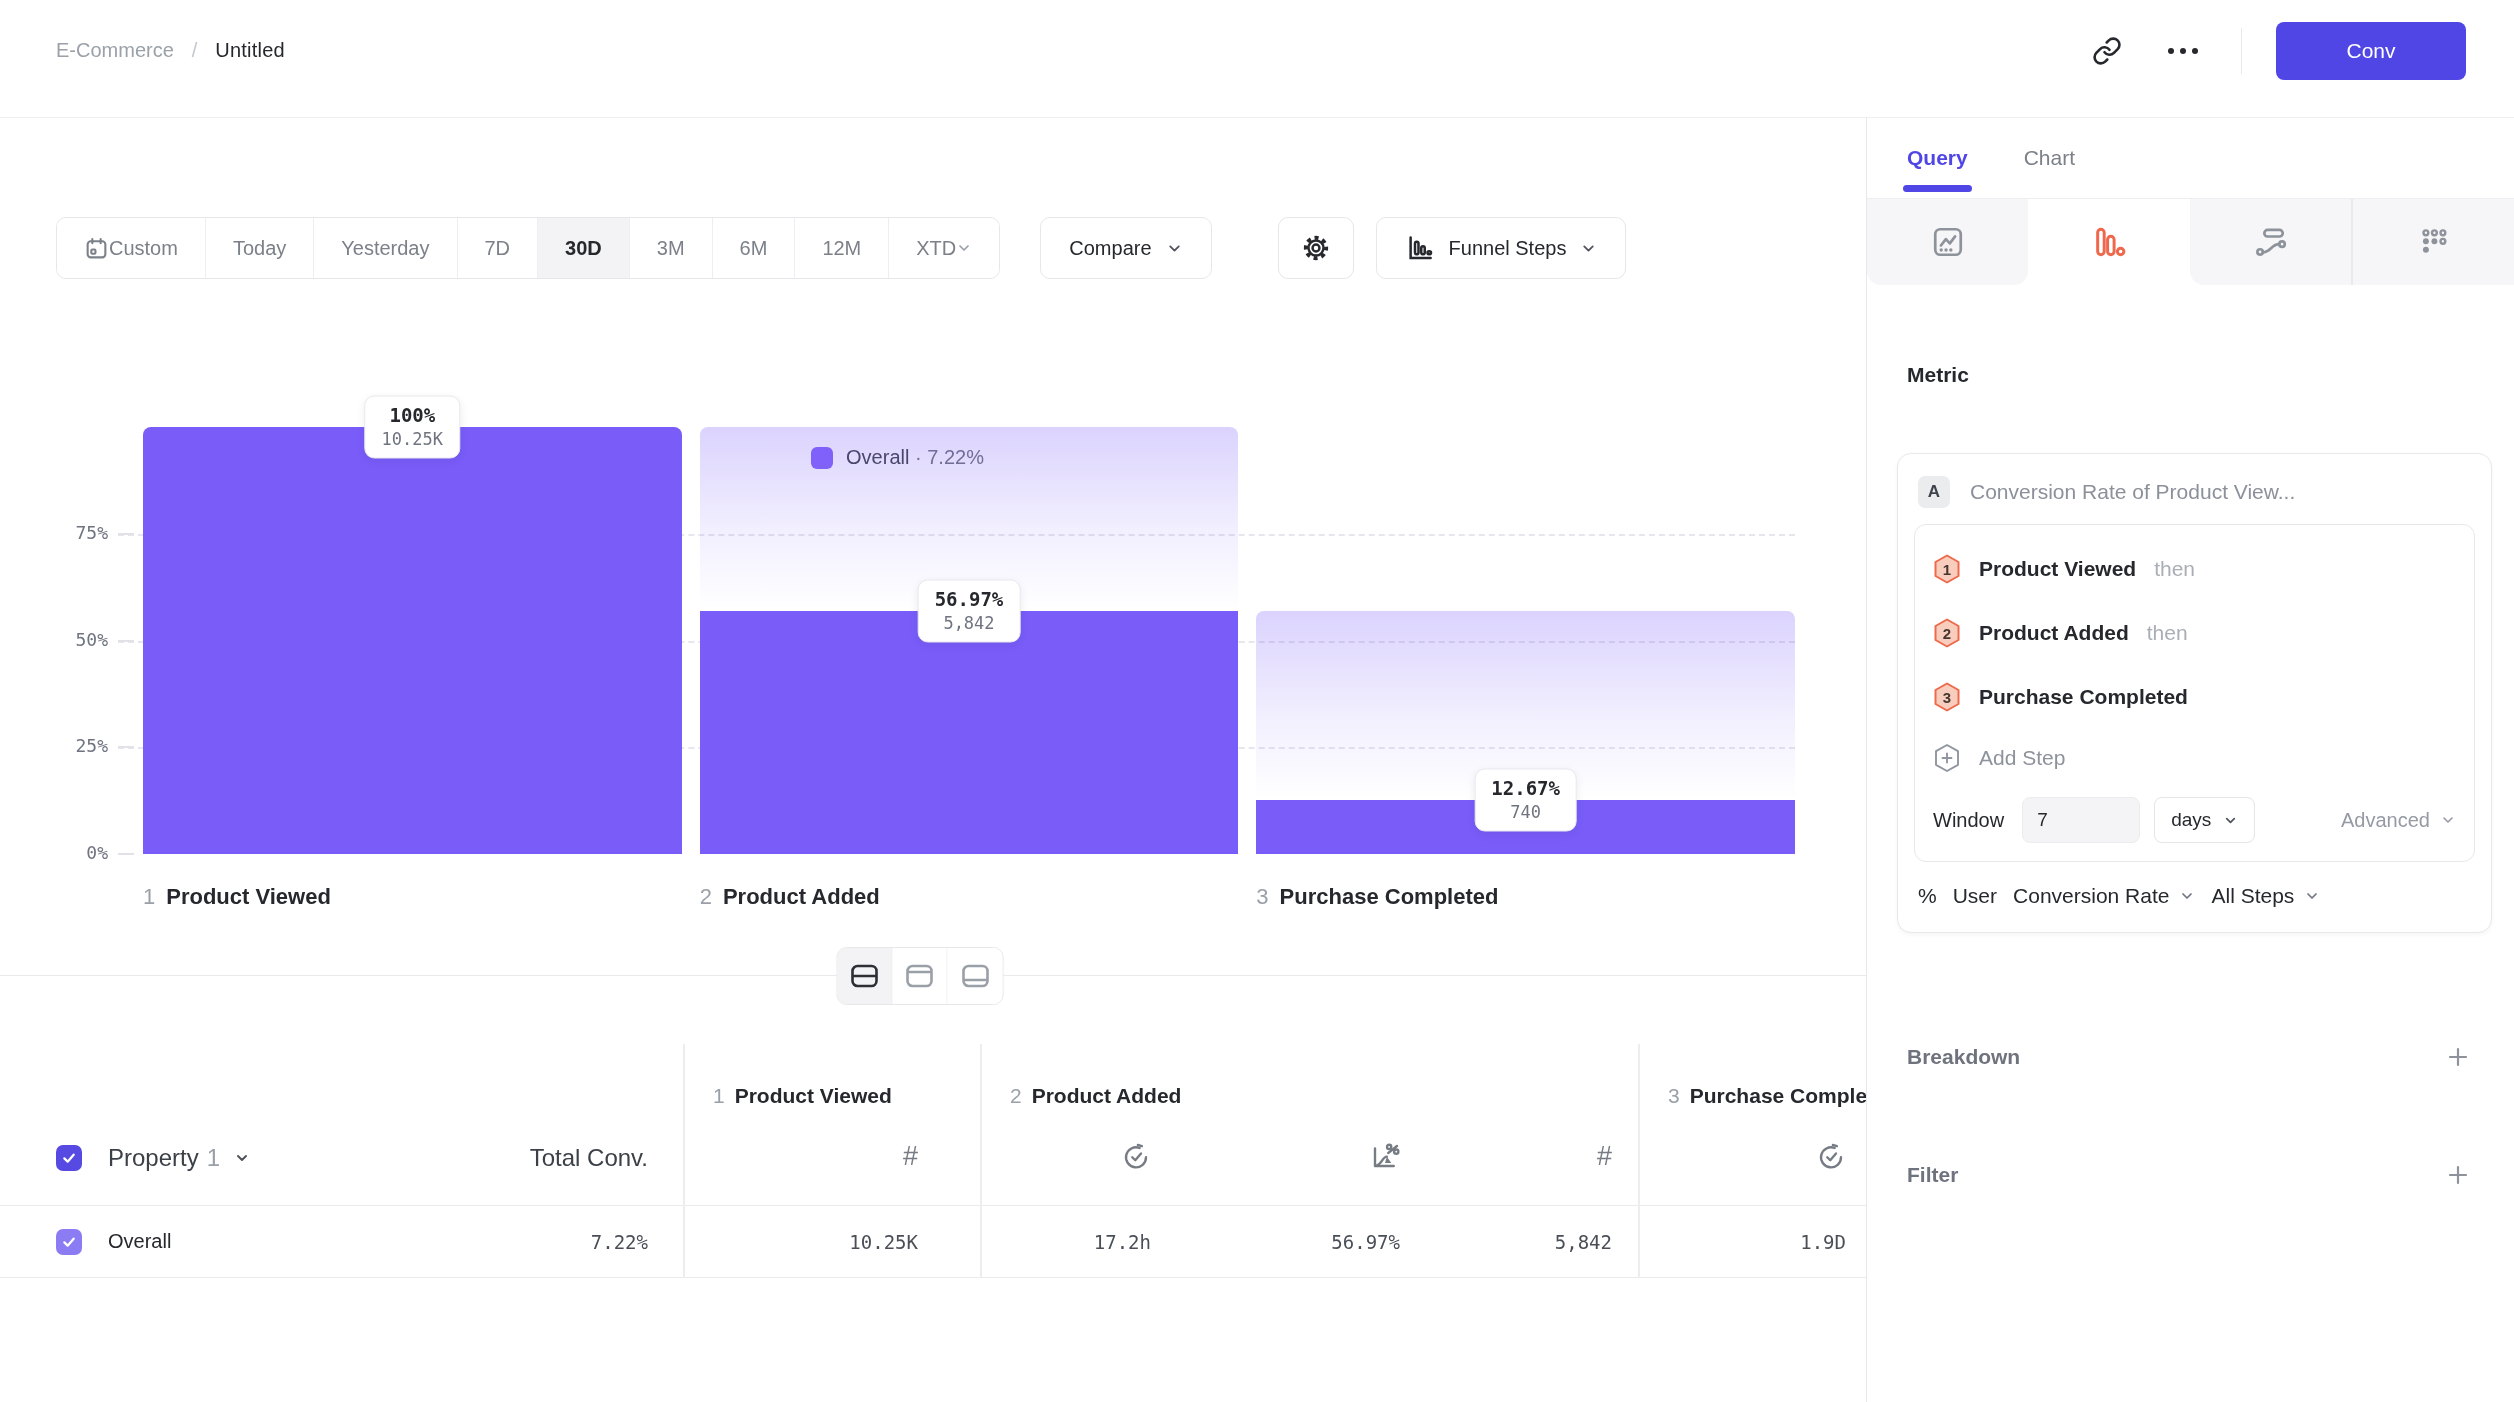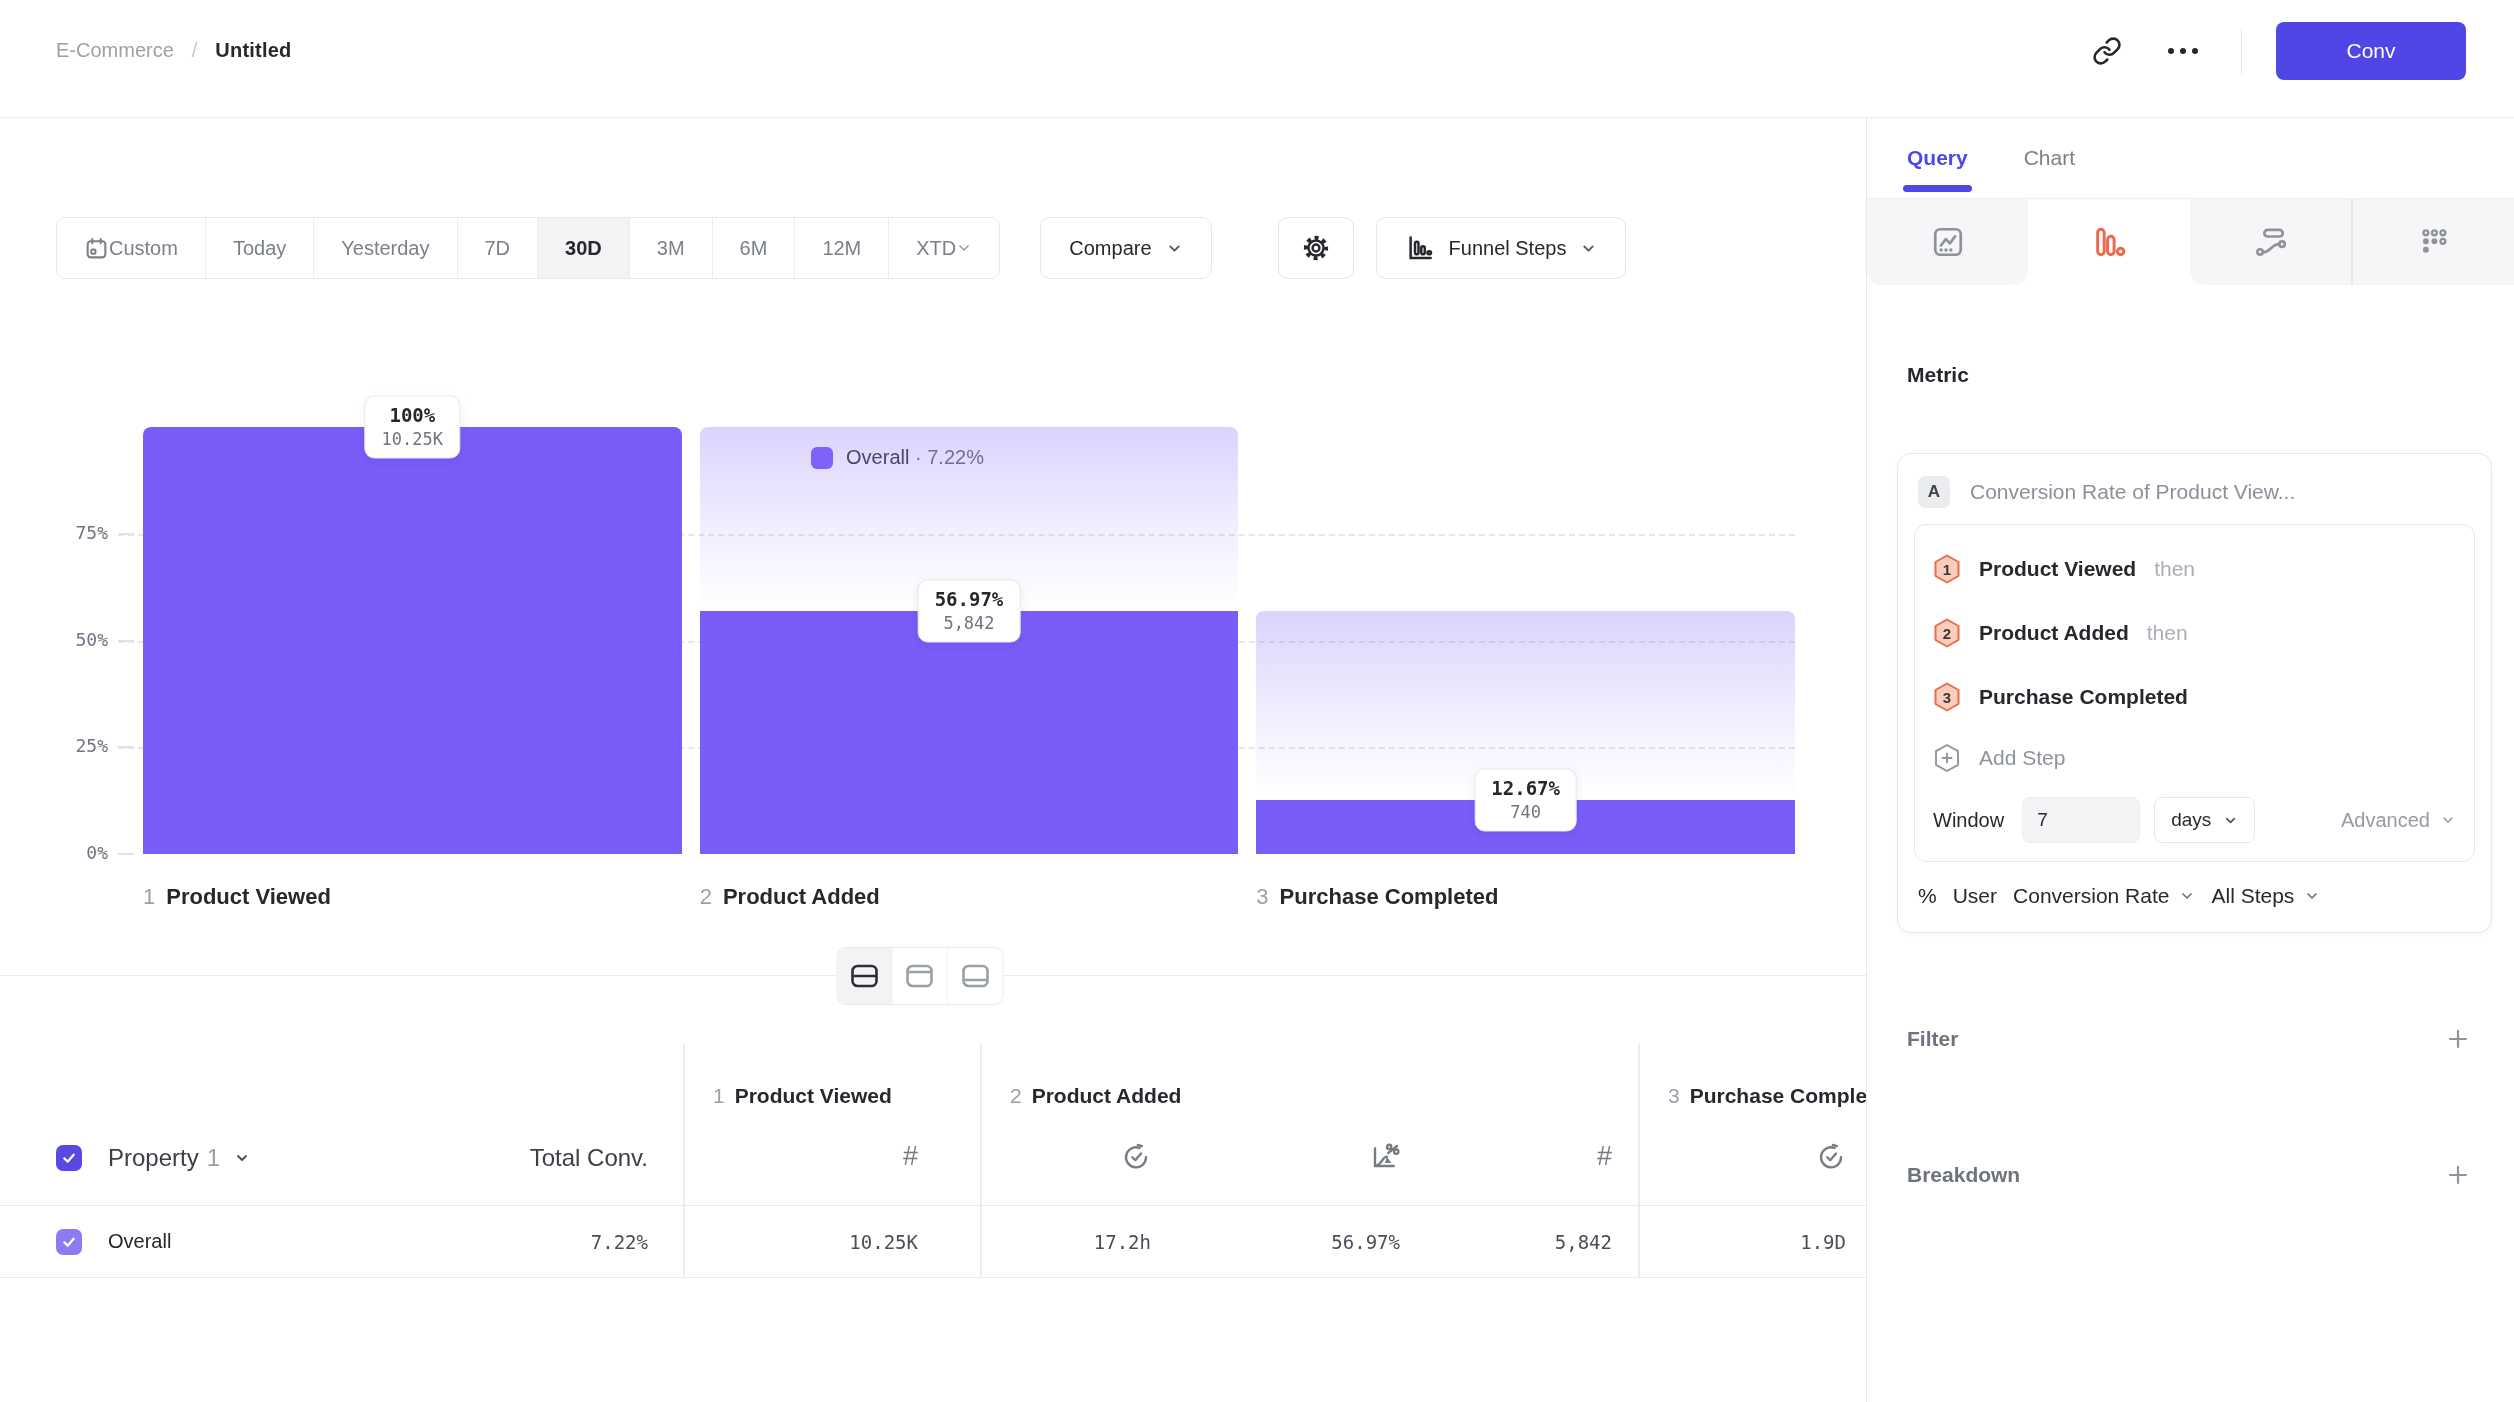--- a/index.html
+++ b/index.html
@@ -5,21 +5,21 @@
   * { margin:0; padding:0; box-sizing:border-box; }
   html,body { background:#fff; }
   body { font-family:"Liberation Sans", sans-serif; color:#26282d; width:2514px; height:1402px; overflow:hidden; }
   .app { position:relative; width:2514px; height:1402px; background:#fff; }
 
   
   .topbar { position:relative; height:118px; border-bottom:1.5px solid #eceef0; display:flex; align-items:center; justify-content:space-between; padding:0 48px 16px 56px; background:#fff; }
   .breadcrumb { display:flex; align-items:center; gap:18px; font-size:20px; }
   .crumb-project { color:#9ba1a9; cursor:pointer; }
   .crumb-sep { color:#c3c7cd; }
-  .crumb-title { color:#26282d; font-weight:bold; letter-spacing:.2px; }
+  .crumb-title { color:#26282d; font-weight:normal; letter-spacing:.2px; }
   .top-actions { display:flex; align-items:center; gap:28px; }
   .icon-btn { background:none; border:none; cursor:pointer; display:flex; align-items:center; justify-content:center; width:48px; height:48px; }
   .top-divider { width:1.5px; height:46px; background:#e7e9ec; margin:0 6px; }
   .save-btn { background:#4f46e5; color:#fff; border:none; border-radius:8px; width:190px; height:58px; font-size:21px; font-family:"Liberation Sans",sans-serif; cursor:pointer; }
 
   
   .main { display:flex; height:1284px; }
   .content { position:relative; width:1866px; height:1284px; background:#fff; }
   .sidepanel { position:relative; width:648px; height:1284px; border-left:1.5px solid #e7e8ea; background:#fff; }
 
@@ -560,36 +560,36 @@
             <span>All Steps</span>
             <span>
               <svg width="16" height="16" viewBox="0 0 24 24" fill="none" stroke="#6f7480" stroke-width="2.6" stroke-linecap="round" stroke-linejoin="round">
                   <path d="M6 9l6 6 6-6"></path>
                 </svg>
             </span>
           </button>
         </div>
       </div>
 
+      <div class="panel-section sec-breakdown">
+        <span class="sec-label">Breakdown</span>
+        <button class="plus-btn">
+          <span>
+            <svg width="24" height="24" viewBox="0 0 24 24" fill="none" stroke="#8e939b" stroke-width="2.2" stroke-linecap="round">
+                <path d="M12 4v16M4 12h16"></path>
+              </svg>
+          </span>
+        </button>
+      </div>
+
       <div class="panel-section sec-filter">
         <span class="sec-label">Filter</span>
         <button class="plus-btn">
           <span>
             <svg width="24" height="24" viewBox="0 0 24 24" fill="none" stroke="#8e939b" stroke-width="2.2" stroke-linecap="round">
                 <path d="M12 4v16M4 12h16"></path>
               </svg>
           </span>
         </button>
       </div>
-
-      <div class="panel-section sec-breakdown">
-        <span class="sec-label">Breakdown</span>
-        <button class="plus-btn">
-          <span>
-            <svg width="24" height="24" viewBox="0 0 24 24" fill="none" stroke="#8e939b" stroke-width="2.2" stroke-linecap="round">
-                <path d="M12 4v16M4 12h16"></path>
-              </svg>
-          </span>
-        </button>
-      </div>
     </aside>
   </div>
 </div>
 
 </body></html>

